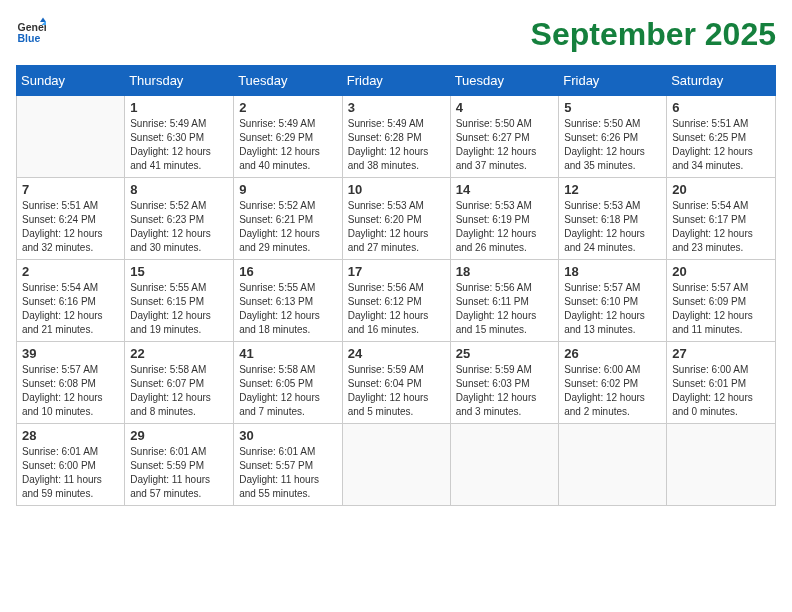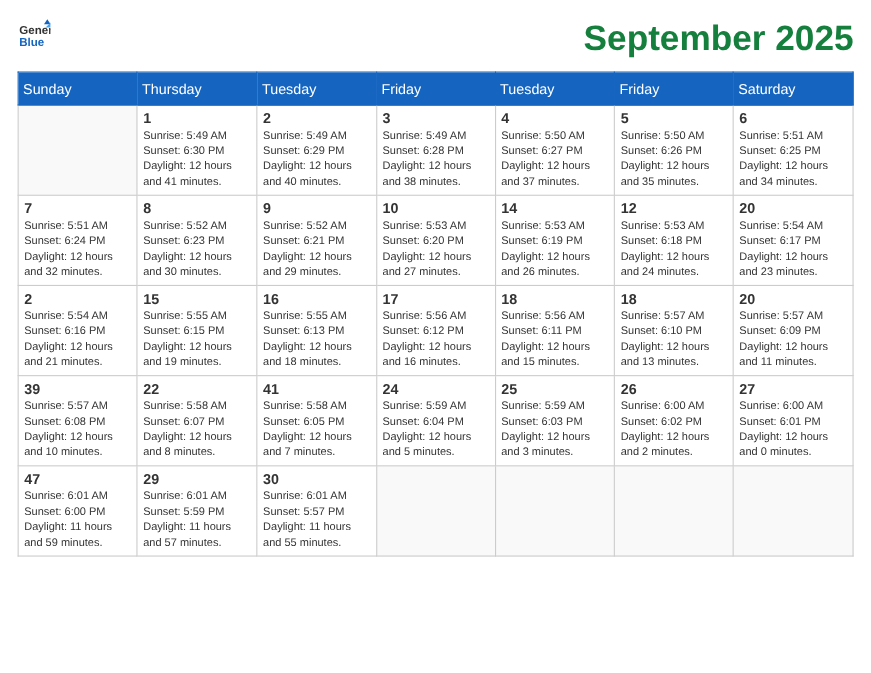--- a/index.html
+++ b/index.html
@@ -299,21 +299,21 @@
         <td>
           <div class="day-num">27</div>
           <div class="day-info" style="white-space: pre-line;">Sunrise: 6:00 AM
 Sunset: 6:01 PM
 Daylight: 12 hours
 and 0 minutes.</div>
         </td>
       </tr>
       <tr>
         <td>
-          <div class="day-num">47</div>
+          <div class="day-num">28</div>
           <div class="day-info" style="white-space: pre-line;">Sunrise: 6:01 AM
 Sunset: 6:00 PM
 Daylight: 11 hours
 and 59 minutes.</div>
         </td>
         <td>
           <div class="day-num">29</div>
           <div class="day-info" style="white-space: pre-line;">Sunrise: 6:01 AM
 Sunset: 5:59 PM
 Daylight: 11 hours

